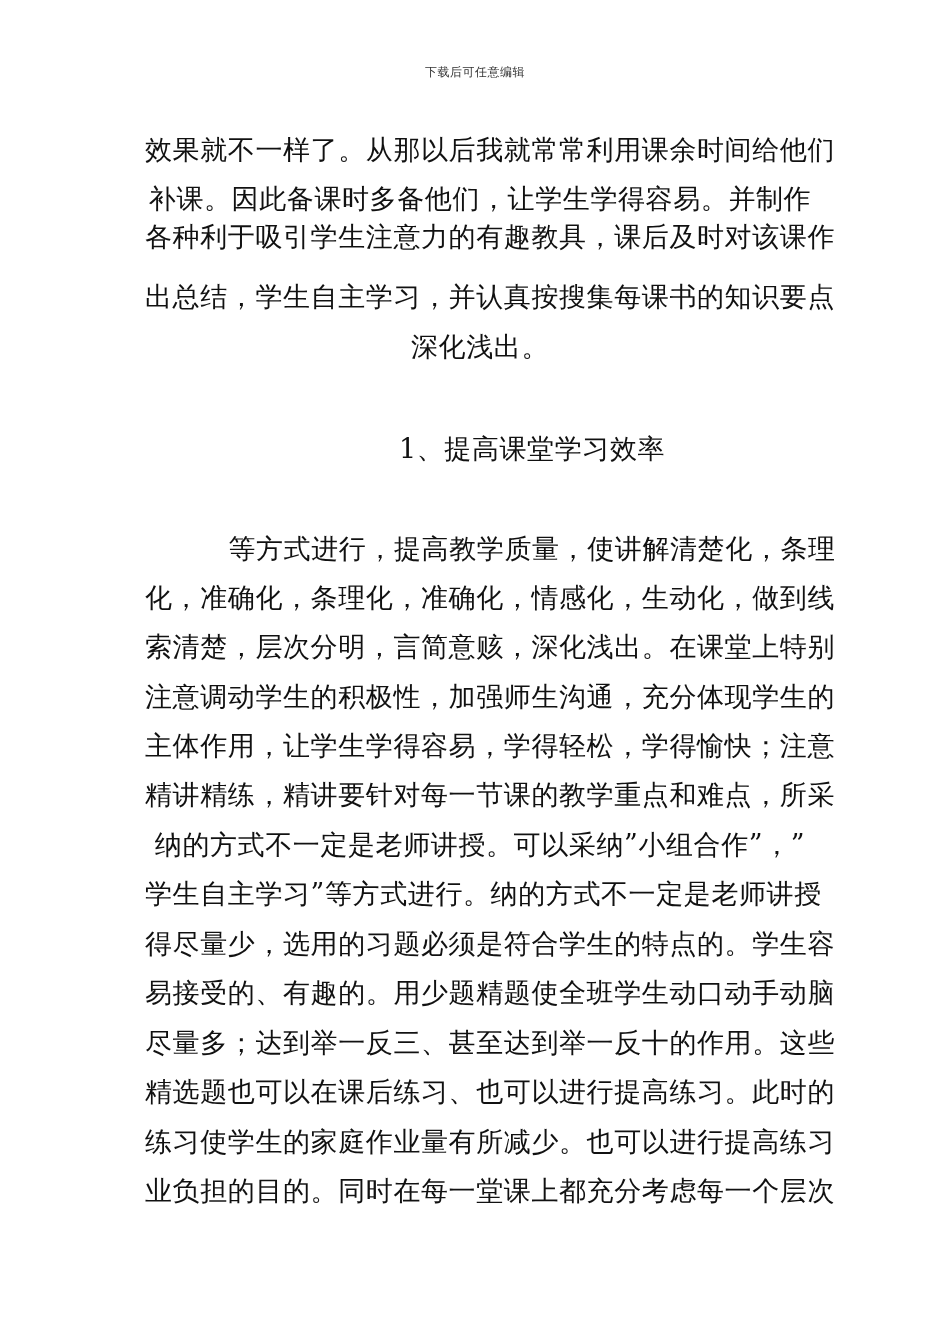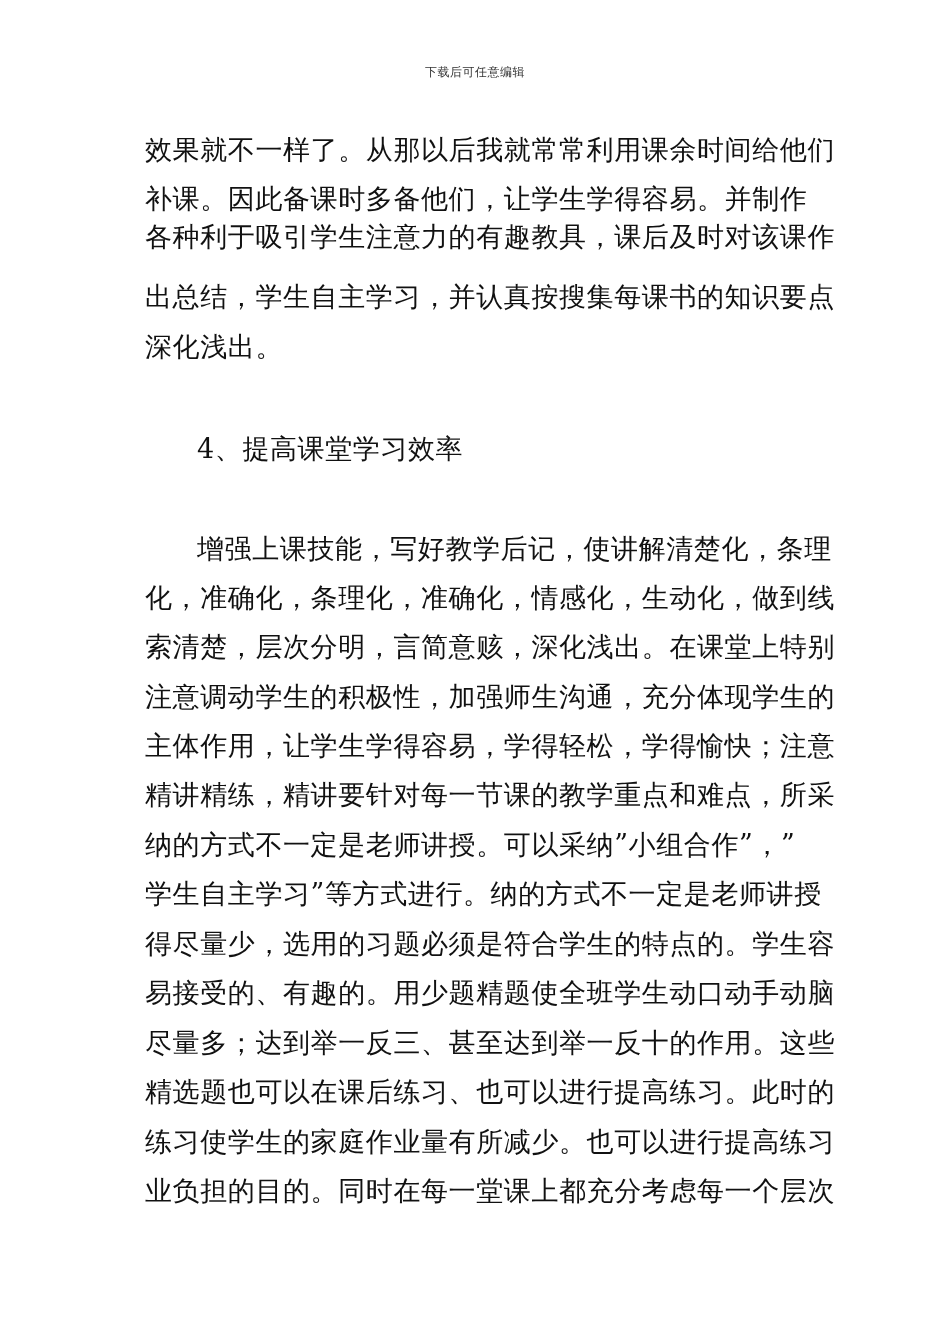--- a/index.html
+++ b/index.html
@@ -26,42 +26,43 @@
       letter-spacing: 0.5px;
     }
     .line {
       position: absolute;
       left: 145px;
       width: 670px;
       font-size: 27px;
       line-height: 34px;
       white-space: nowrap;
       letter-spacing: 0.6px;
+      text-align: center;
     }
     .indent {
       left: 197px;
     }
   </style>
 </head>
 <body>
 
 <div class="page-header">下载后可任意编辑</div>
 
 <div>
   <div class="line" style="top:133px">效果就不一样了。从那以后我就常常利用课余时间给他们</div>
   <div class="line" style="top:182px">补课。因此备课时多备他们，让学生学得容易。并制作</div>
   <div class="line" style="top:220px">各种利于吸引学生注意力的有趣教具，课后及时对该课作</div>
   <div class="line" style="top:280px">出总结，学生自主学习，并认真按搜集每课书的知识要点</div>
   <div class="line" style="top:330px">深化浅出。</div>
 </div>
 
-<div class="line indent" style="top:432px">4、提高课堂学习效率</div>
+<div class="line indent" style="top:432px">1、提高课堂学习效率</div>
 
 <div>
-  <div class="line indent" style="top:532px">增强上课技能，写好教学后记，使讲解清楚化，条理</div>
+  <div class="line indent" style="top:532px">等方式进行，提高教学质量，使讲解清楚化，条理</div>
   <div class="line" style="top:581px">化，准确化，条理化，准确化，情感化，生动化，做到线</div>
   <div class="line" style="top:630px">索清楚，层次分明，言简意赅，深化浅出。在课堂上特别</div>
   <div class="line" style="top:680px">注意调动学生的积极性，加强师生沟通，充分体现学生的</div>
   <div class="line" style="top:729px">主体作用，让学生学得容易，学得轻松，学得愉快；注意</div>
   <div class="line" style="top:778px">精讲精练，精讲要针对每一节课的教学重点和难点，所采</div>
   <div class="line" style="top:828px">纳的方式不一定是老师讲授。可以采纳”小组合作”，”</div>
   <div class="line" style="top:877px">学生自主学习”等方式进行。纳的方式不一定是老师讲授</div>
   <div class="line" style="top:927px">得尽量少，选用的习题必须是符合学生的特点的。学生容</div>
   <div class="line" style="top:976px">易接受的、有趣的。用少题精题使全班学生动口动手动脑</div>
   <div class="line" style="top:1026px">尽量多；达到举一反三、甚至达到举一反十的作用。这些</div>

